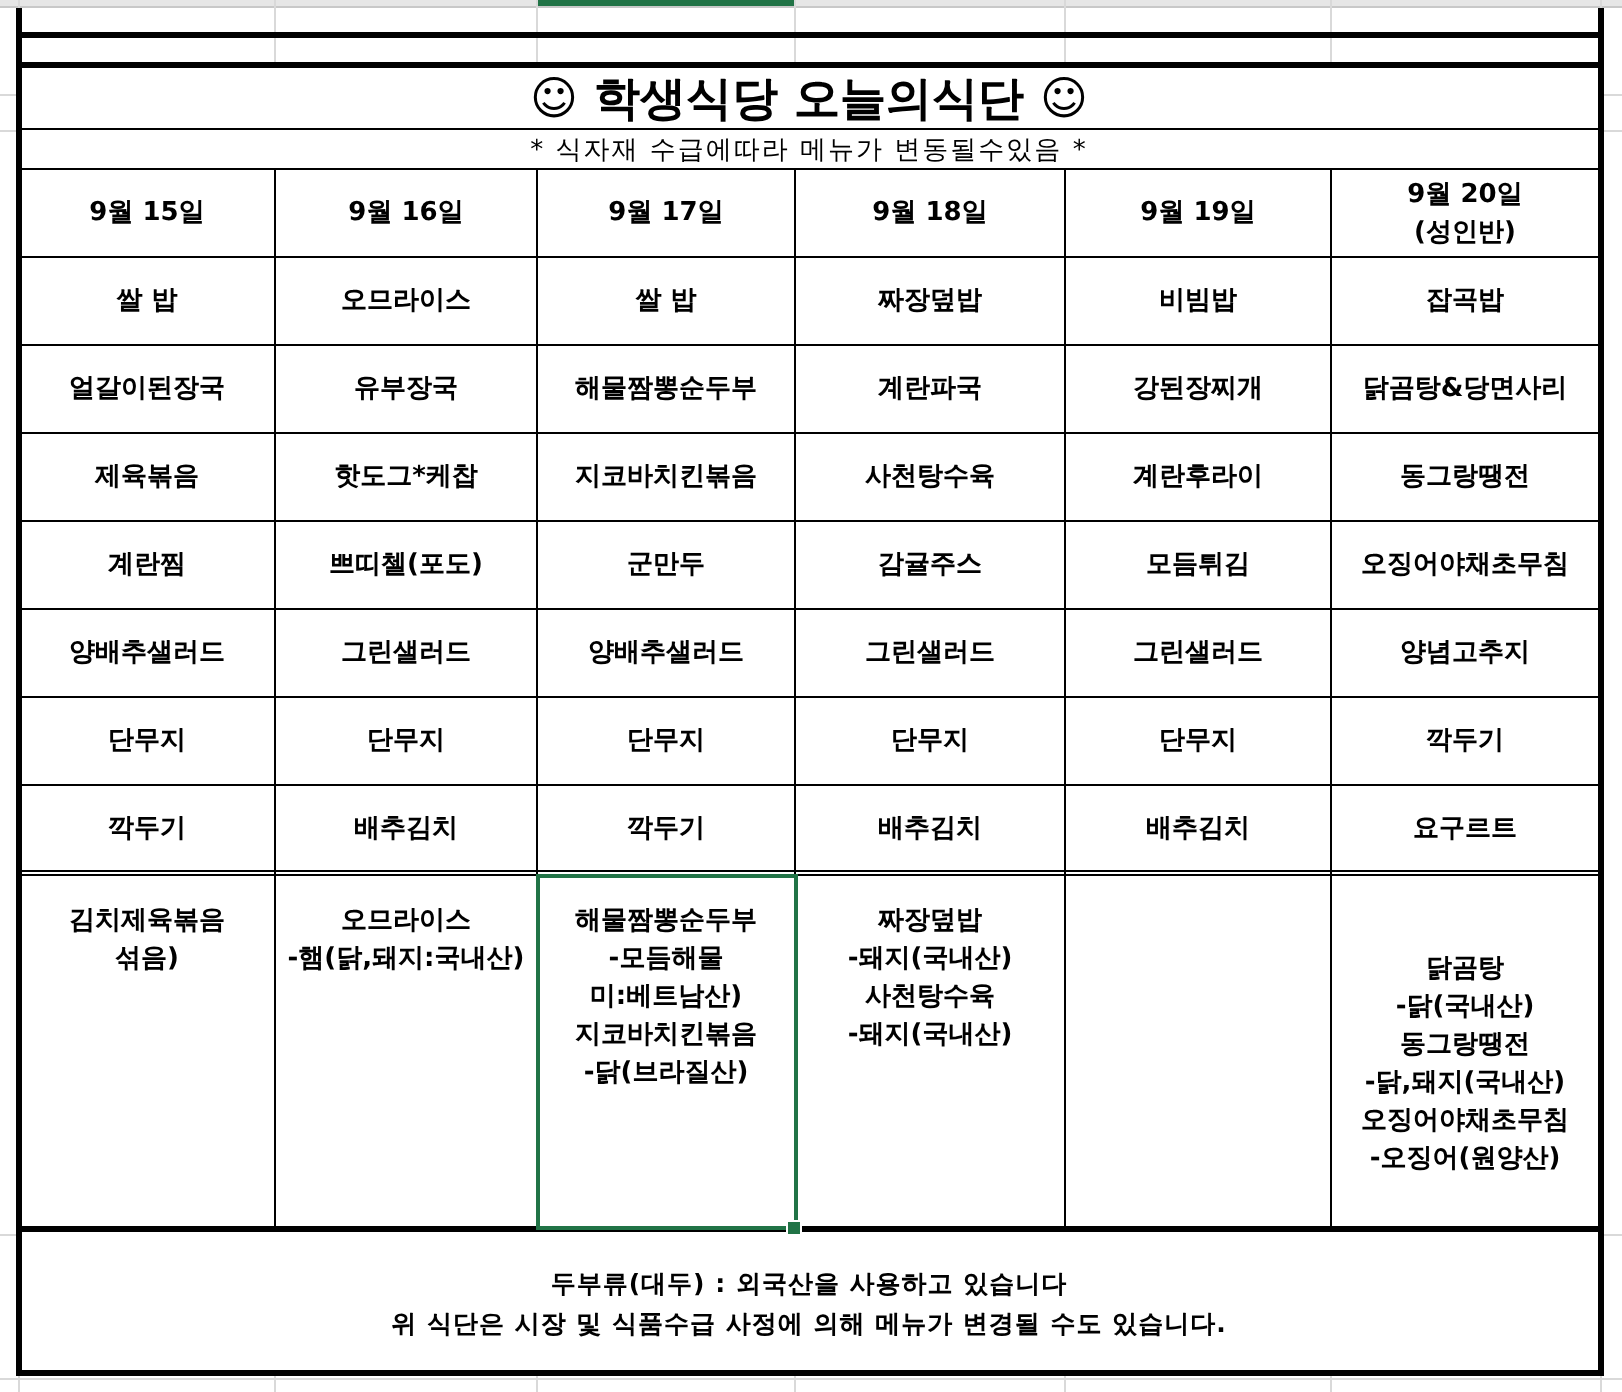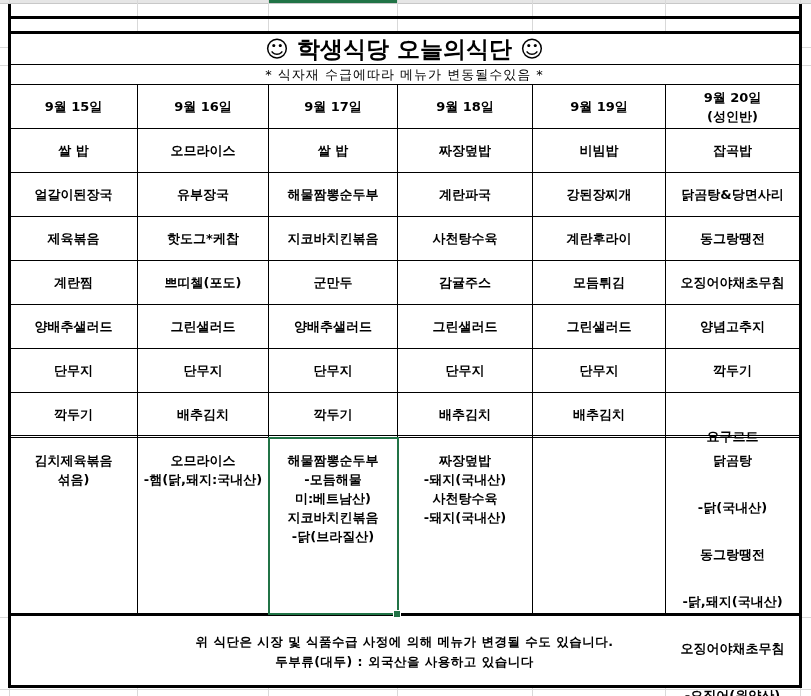--- a/index.html
+++ b/index.html
@@ -154,21 +154,21 @@
 <div class="cell" style="left:269px;top:349px;width:128px;height:43px;">단무지</div>
 <div class="cell" style="left:398px;top:349px;width:134px;height:43px;">단무지</div>
 <div class="cell" style="left:533px;top:349px;width:132px;height:43px;">단무지</div>
 <div class="cell" style="left:666px;top:349px;width:133px;height:43px;">깍두기</div>
 
 <div class="cell" style="left:10px;top:393px;width:127px;height:42px;">깍두기</div>
 <div class="cell" style="left:138px;top:393px;width:130px;height:42px;">배추김치</div>
 <div class="cell" style="left:269px;top:393px;width:128px;height:42px;">깍두기</div>
 <div class="cell" style="left:398px;top:393px;width:134px;height:42px;">배추김치</div>
 <div class="cell" style="left:533px;top:393px;width:132px;height:42px;">배추김치</div>
-<div class="cell" style="left:666px;top:415px;width:133px;height:42px;">요구르트</div>
+<div class="cell" style="left:666px;top:393px;width:133px;height:42px;">요구르트</div>
 
 <div class="cell cell-top" style="left:10px;top:438px;width:127px;height:175px;flex-direction:column;justify-content:flex-start;align-items:center;">
   <div>김치제육볶음</div>
   <div>섞음)</div>
 </div>
 <div class="cell cell-top" style="left:138px;top:438px;width:130px;height:175px;flex-direction:column;justify-content:flex-start;align-items:center;">
   <div>오므라이스</div>
   <div>-햄(닭,돼지:국내산)</div>
 </div>
 <div class="cell cell-top" style="left:269px;top:438px;width:128px;height:175px;flex-direction:column;justify-content:flex-start;align-items:center;">
@@ -178,28 +178,28 @@
   <div>지코바치킨볶음</div>
   <div>-닭(브라질산)</div>
 </div>
 <div class="cell cell-top" style="left:398px;top:438px;width:134px;height:175px;flex-direction:column;justify-content:flex-start;align-items:center;padding-left:0;padding-right:0;">
   <div>짜장덮밥</div>
   <div>-돼지(국내산)</div>
   <div>사천탕수육</div>
   <div>-돼지(국내산)</div>
 </div>
 <div class="cell cell-top" style="left:533px;top:438px;width:132px;height:175px;"></div>
-<div class="cell cell-top" style="left:666px;top:438px;width:133px;height:175px;flex-direction:column;justify-content:flex-start;align-items:center;gap:28px;">
+<div class="cell cell-top" style="left:666px;top:438px;width:133px;height:175px;flex-direction:column;justify-content:center;align-items:center;">
   <div>닭곰탕</div>
   <div>-닭(국내산)</div>
   <div>동그랑땡전</div>
   <div>-닭,돼지(국내산)</div>
   <div>오징어야채초무침</div>
   <div>-오징어(원양산)</div>
 </div>
 
 <div class="sel-box" style="left:268px;top:437px;width:131px;height:178px;"></div>
 <div class="sel-handle" style="left:393px;top:610px;"></div>
 
 <div class="footer">
+  <div>두부류(대두) : 외국산을 사용하고 있습니다</div>
   <div>위 식단은 시장 및 식품수급 사정에 의해 메뉴가 변경될 수도 있습니다.</div>
-  <div>두부류(대두) : 외국산을 사용하고 있습니다</div>
 </div>
 
 </body></html>

